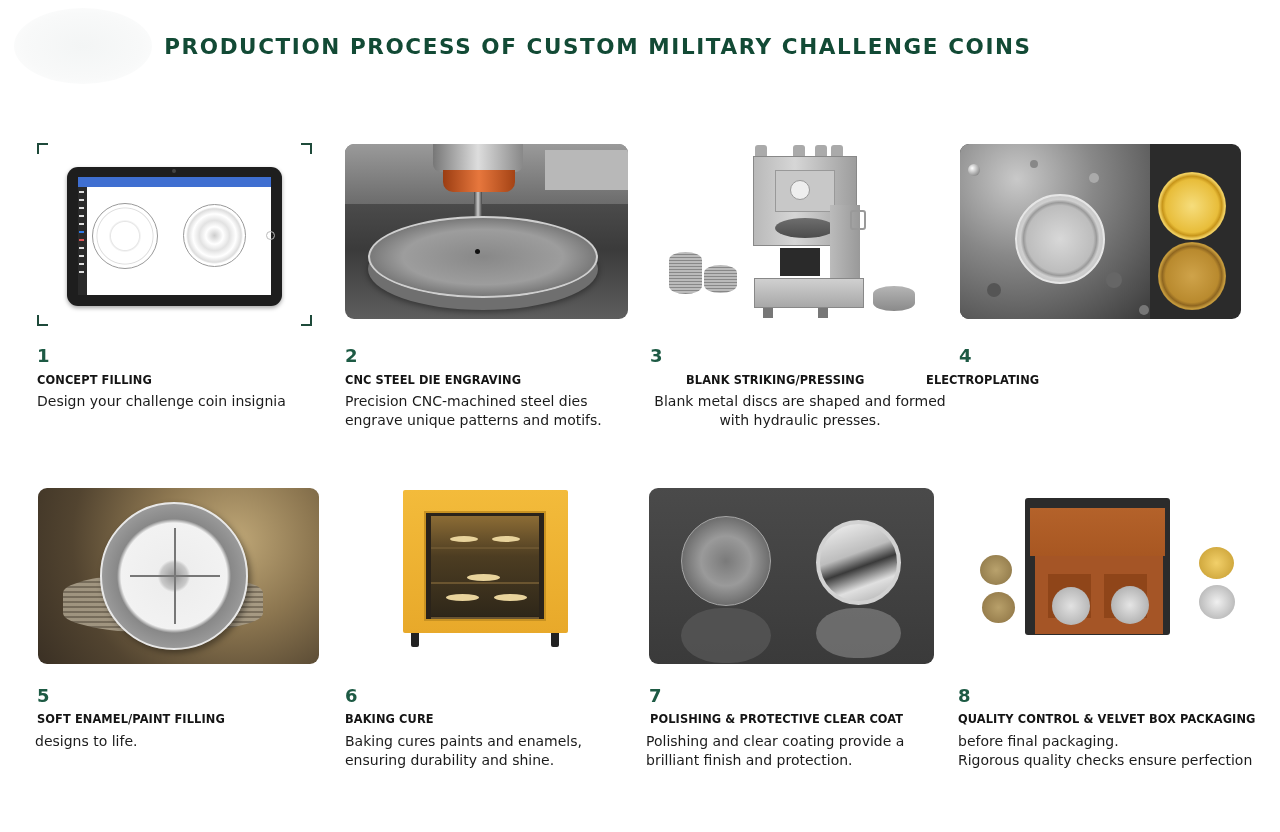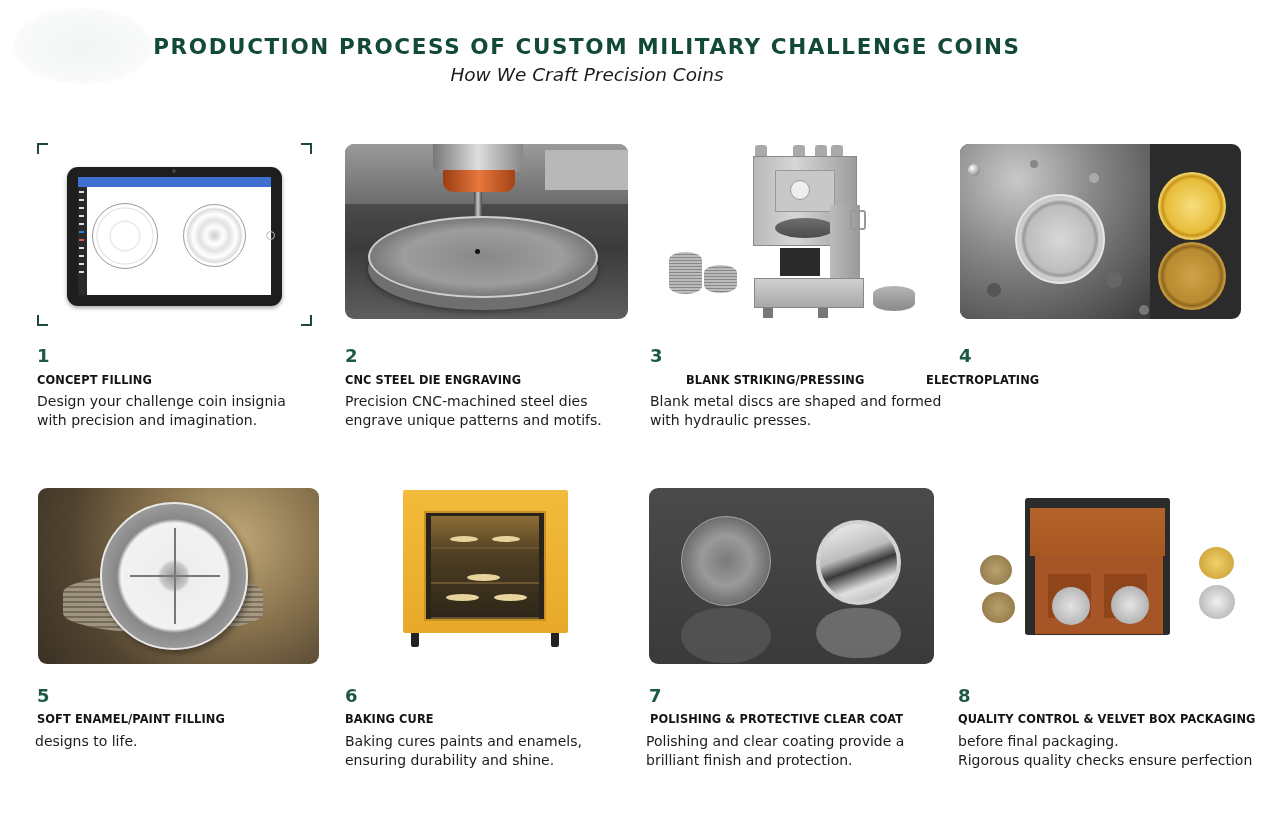--- a/index.html
+++ b/index.html
@@ -3,21 +3,21 @@
 <meta charset="utf-8">
 <style>
   * { box-sizing: border-box; margin: 0; padding: 0; }
   html, body { width: 1280px; height: 832px; background: #ffffff; overflow: hidden; }
   body { font-family: "Liberation Sans", "DejaVu Sans", sans-serif; color: #1a1a1a; position: relative; }
 
   .logo-blur {
     position: absolute; left: 14px; top: 8px; width: 138px; height: 76px;
     border-radius: 50%; background: radial-gradient(ellipse, #f3f5f5 0%, #f8f9f9 60%, #ffffff 100%);
   }
-  .header { position: absolute; left: 5px; top: 34px; width: 1160px; text-align: center; }
+  .header { position: absolute; left: 16px; top: 34px; width: 1160px; text-align: center; }
   .title {
     font-family: "DejaVu Sans", sans-serif; font-weight: bold; font-size: 21.5px;
     letter-spacing: 1.6px; color: #124a35; padding-left: 4px;
   }
   .subtitle {
     margin-top: 5px; font-family: "DejaVu Sans", sans-serif; font-style: italic;
     font-size: 18.5px; color: #1c1c1c; letter-spacing: 0; padding-left: 4px;
   }
   .img { position: absolute; overflow: hidden; }
   .rounded { border-radius: 9px; }
@@ -41,21 +41,20 @@
   
   .coin { position: absolute; border-radius: 50%; }
 </style>
 </head>
 <body>
 
 <div class="logo-blur"></div>
 
 <div class="header">
   <div class="title">PRODUCTION PROCESS OF CUSTOM MILITARY CHALLENGE COINS</div>
-  <div class="subtitle">How We Craft Precision Coins</div>
 </div>
 
 <div>
   <div class="bracket" style="left:37px;top:143px;border-top-width:2px;border-left-width:2px;"></div>
   <div class="bracket" style="left:301px;top:143px;border-top-width:2px;border-right-width:2px;"></div>
   <div class="bracket" style="left:37px;top:315px;border-bottom-width:2px;border-left-width:2px;"></div>
   <div class="bracket" style="left:301px;top:315px;border-bottom-width:2px;border-right-width:2px;"></div>
   <div class="img" style="left:67px;top:167px;width:215px;height:139px;background:#1e1e1e;border-radius:11px;box-shadow:0 2px 4px rgba(0,0,0,.35);">
     <div style="position:absolute;left:11px;top:10px;width:193px;height:118px;background:#fff;"></div>
     <div style="position:absolute;left:11px;top:10px;width:193px;height:10px;background:#3f6fd1;"></div>
@@ -63,21 +62,20 @@
     <div style="position:absolute;left:12px;top:24px;width:5px;height:2px;background:#ddd;box-shadow:0 8px 0 #ddd,0 16px 0 #ddd,0 24px 0 #ddd,0 32px 0 #ddd,0 40px 0 #2e7be8,0 48px 0 #d55,0 56px 0 #ddd,0 64px 0 #ddd,0 72px 0 #ddd,0 80px 0 #ddd;"></div>
     <div class="coin" style="left:25px;top:36px;width:66px;height:66px;border:1.5px solid #999;background:radial-gradient(circle,#fff 30%,#e6e6e6 32%,#fff 36%,#fff 60%,#ddd 62%,#fff 64%);"></div>
     <div class="coin" style="left:116px;top:37px;width:63px;height:63px;border:1.5px solid #999;background:radial-gradient(circle,#ccc 0%,#fff 20%,#e2e2e2 35%,#fff 50%,#ddd 62%,#fff 66%);"></div>
     <div class="coin" style="left:199px;top:64px;width:9px;height:9px;border:1px solid #bbb;"></div>
     <div style="position:absolute;left:105px;top:2px;width:4px;height:4px;border-radius:50%;background:#444;"></div>
   </div>
   <div class="step-num" style="left:37px;top:345px;">1</div>
   <div class="step-title" style="left:37px;top:373px;">CONCEPT FILLING</div>
   <div class="step-desc" style="left:37px;top:392px;">
     <div>Design your challenge coin insignia</div>
-    <div>with precision and imagination.</div>
   </div>
 </div>
 
 <div>
   <div class="img rounded" style="left:345px;top:144px;width:283px;height:175px;background:linear-gradient(180deg,#7a7a7a 0%,#4a4a4a 35%,#3b3b3b 60%,#5e5e5e 100%);">
     <div style="position:absolute;left:0;top:0;width:283px;height:60px;background:linear-gradient(180deg,#9a9a9a,#6c6c6c);"></div>
     <div style="position:absolute;left:200px;top:6px;width:83px;height:40px;background:#b8b8b8;"></div>
     <div style="position:absolute;left:88px;top:0;width:90px;height:28px;background:linear-gradient(90deg,#777,#ddd,#888);border-radius:0 0 8px 8px;"></div>
     <div style="position:absolute;left:98px;top:26px;width:72px;height:22px;background:linear-gradient(90deg,#9b3d12,#e7773d,#a44315);border-radius:0 0 10px 10px;"></div>
     <div style="position:absolute;left:129px;top:48px;width:8px;height:42px;background:linear-gradient(90deg,#444,#ccc,#444);"></div>
@@ -103,21 +101,21 @@
     <div style="position:absolute;left:170px;top:65px;width:30px;height:90px;background:linear-gradient(90deg,#bbb,#999);"></div>
     <div style="position:absolute;left:190px;top:70px;width:16px;height:20px;border:2px solid #999;border-radius:3px;"></div>
     <div style="position:absolute;left:94px;top:138px;width:110px;height:30px;background:linear-gradient(180deg,#d0d0d0,#a8a8a8);border:1px solid #888;"></div>
     <div style="position:absolute;left:103px;top:168px;width:10px;height:10px;background:#777;box-shadow:55px 0 0 #777;"></div>
     <div style="position:absolute;left:9px;top:112px;width:33px;height:42px;border-radius:50%/8px;background:repeating-linear-gradient(180deg,#bbb 0 2px,#888 2px 3px);"></div>
     <div style="position:absolute;left:44px;top:125px;width:33px;height:28px;border-radius:50%/8px;background:repeating-linear-gradient(180deg,#bbb 0 2px,#888 2px 3px);"></div>
     <div style="position:absolute;left:213px;top:146px;width:42px;height:25px;border-radius:50%/8px;background:linear-gradient(180deg,#b5b5b5,#8a8a8a);"></div>
   </div>
   <div class="step-num" style="left:650px;top:345px;">3</div>
   <div class="step-title" style="left:686px;top:373px;">BLANK STRIKING/PRESSING</div>
-  <div class="step-desc" style="left:650px;top:392px;">
+  <div class="step-desc" style="left:650px;top:392px;text-align:center;">
     <div>Blank metal discs are shaped and formed</div>
     <div>with hydraulic presses.</div>
   </div>
 </div>
 
 <div>
   <div class="img rounded" style="left:960px;top:144px;width:281px;height:175px;background:#2b2b2b;">
     <div style="position:absolute;left:0;top:0;width:190px;height:175px;background:radial-gradient(circle at 30% 20%,#c9c9c9 0%,#888 40%,#3a3a3a 100%);"></div>
     <div class="coin" style="left:8px;top:20px;width:12px;height:12px;background:radial-gradient(circle at 35% 35%,#fff,#666);box-shadow:60px -6px 0 -2px #888,120px 8px 0 -1px #aaa,100px 35px 0 -3px #999,20px 120px 0 1px #555,140px 110px 0 2px #666,170px 140px 0 -1px #777;"></div>
     <div class="coin" style="left:55px;top:50px;width:90px;height:90px;background:radial-gradient(circle,#d8d8d8 0%,#bdbdbd 55%,#9a9a9a 60%,#cfcfcf 65%,#a9a9a9 100%);border:2px solid #e6e6e6;"></div>

